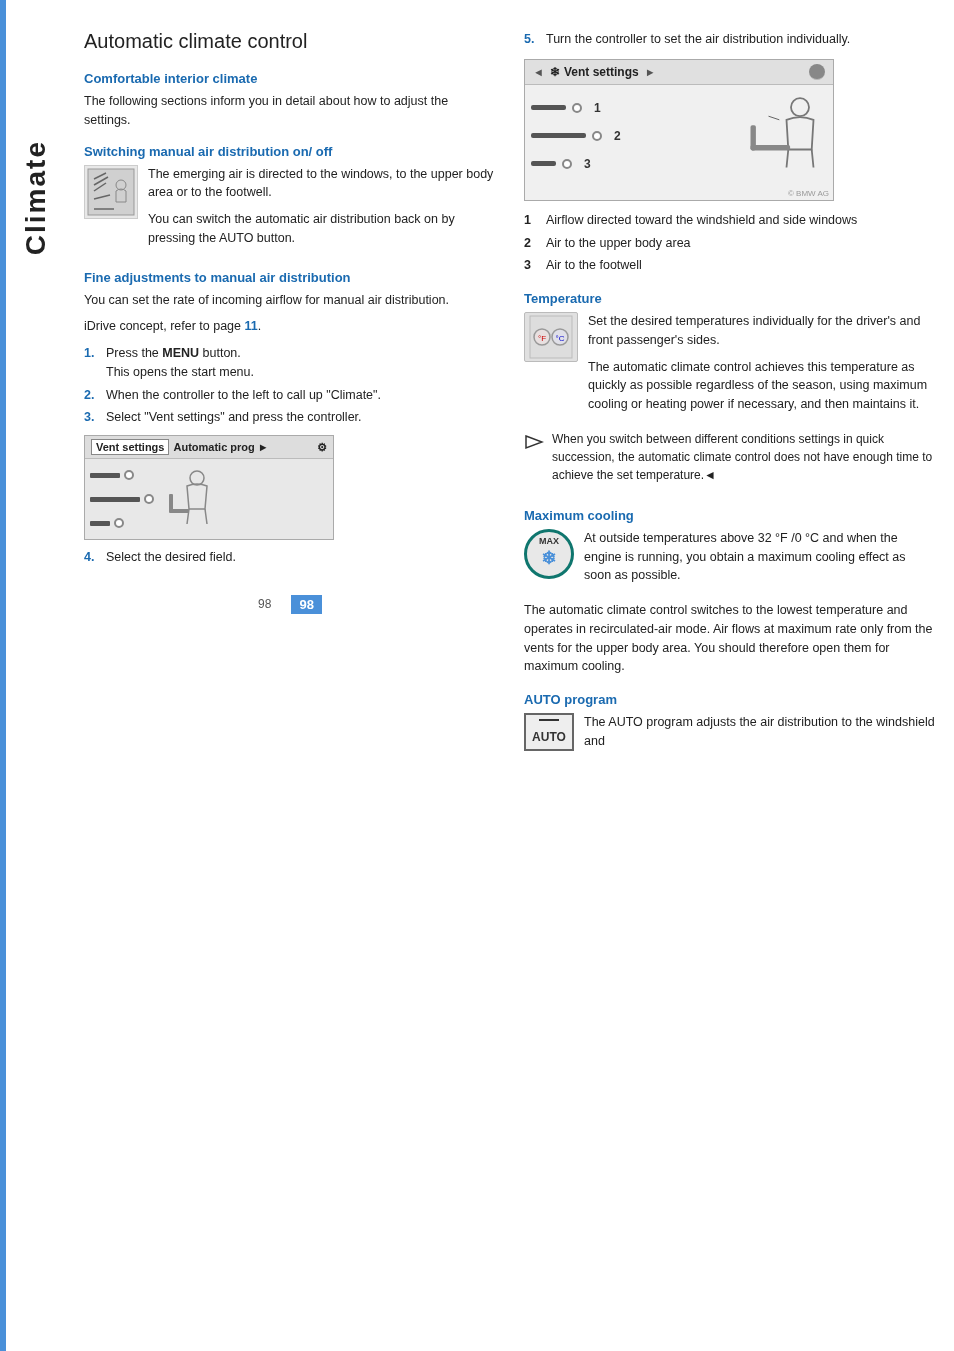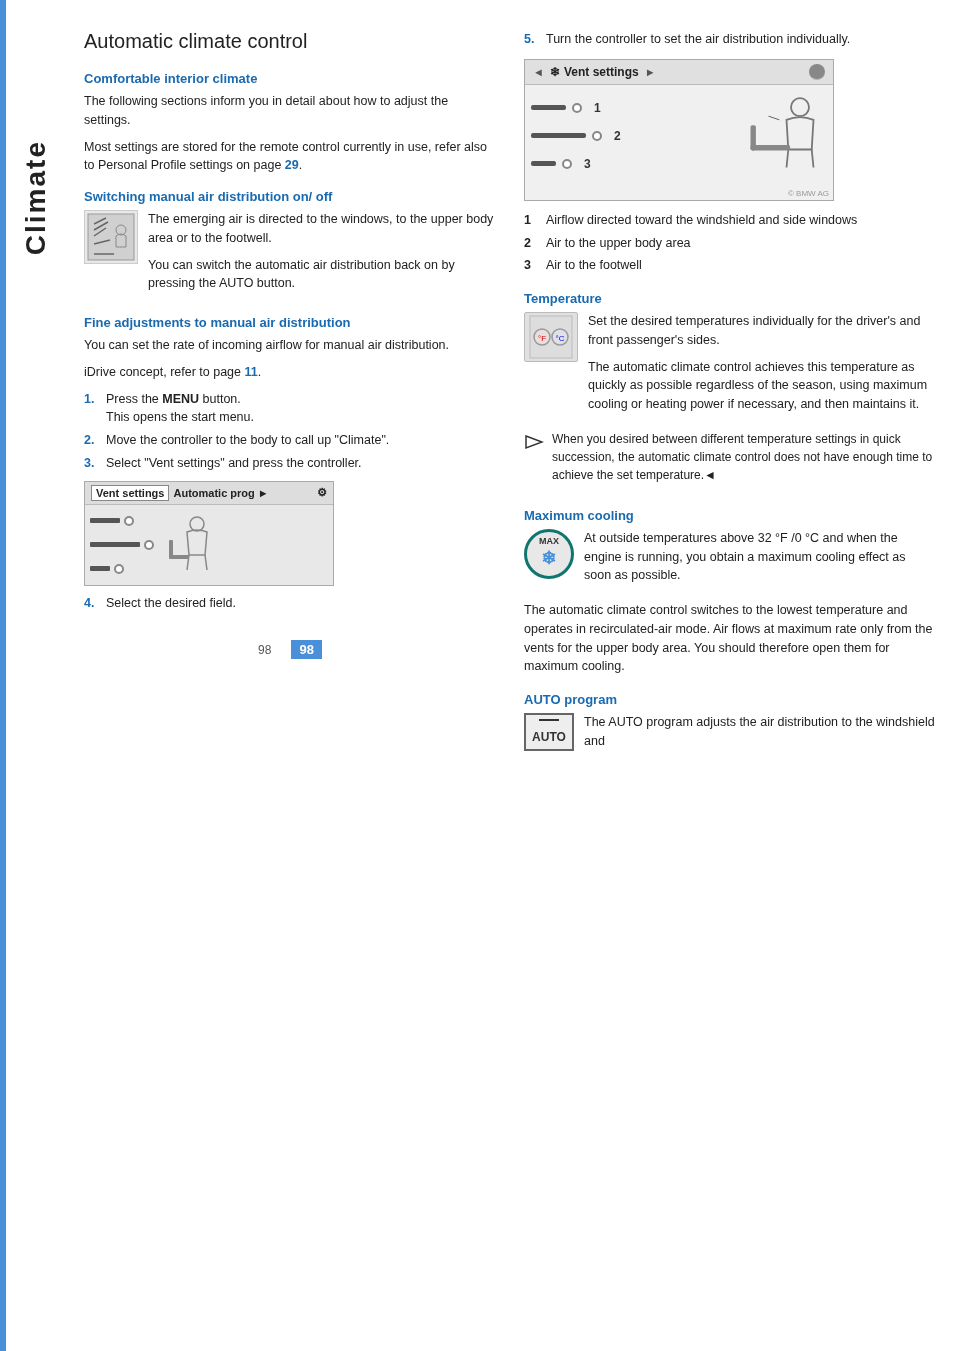--- a/index.html
+++ b/index.html
@@ -367,21 +367,20 @@
   </div>
 
   <div class="main-content">
 
     <div class="left-column">
 
       <h1 class="page-title">Automatic climate control</h1>
 
       <h2 class="section-title">Comfortable interior climate</h2>
       <p>The following sections inform you in detail about how to adjust the settings.</p>
-      <p>Most settings are stored for the remote control currently in use, refer also to Personal Profile settings on page <a class="link">29</a>.</p>
 
       <h2 class="section-title">Switching manual air distribution on/ off</h2>
 
       <div class="icon-text-block">
 
         <div class="icon-box">
           <svg width="50" height="50" viewBox="0 0 50 50">
             <rect x="2" y="2" width="46" height="46" fill="#d0d0d0" stroke="#999" stroke-width="1"></rect>
 
             <line x1="8" y1="12" x2="20" y2="6" stroke="#666" stroke-width="1.5"></line>
@@ -406,21 +405,21 @@
       <p>You can set the rate of incoming airflow for manual air distribution.</p>
       <p>iDrive concept, refer to page <a class="link">11</a>.</p>
 
       <ol class="numbered-list">
         <li>
           <span class="num">1.</span>
           <span>Press the <strong>MENU</strong> button.<br>This opens the start menu.</span>
         </li>
         <li>
           <span class="num">2.</span>
-          <span>Move the controller to the body to call up "Climate".</span>
+          <span>When the controller to the left to call up "Climate".</span>
         </li>
         <li>
           <span class="num">3.</span>
           <span>Select "Vent settings" and press the controller.</span>
         </li>
       </ol>
 
       <div class="vent-screenshot-small">
         <div class="vent-header-small">
           <span class="selected">Vent settings</span>
@@ -557,21 +556,21 @@
         <div>
           <p>Set the desired temperatures individually for the driver's and front passenger's sides.</p>
           <p>The automatic climate control achieves this temperature as quickly as possible regardless of the season, using maximum cooling or heating power if necessary, and then maintains it.</p>
         </div>
       </div>
 
       <div class="note-box">
         <svg class="note-triangle" viewBox="0 0 20 20">
           <polygon points="2,4 18,10 2,16" fill="none" stroke="#333" stroke-width="1.5"></polygon>
         </svg>
-        <p class="note-text">When you desired between different temperature settings in quick succession, the automatic climate control does not have enough time to achieve the set temperature.◄</p>
+        <p class="note-text">When you switch between different conditions settings in quick succession, the automatic climate control does not have enough time to achieve the set temperature.◄</p>
       </div>
 
       <h2 class="section-title" style="margin-top:16px;">Maximum cooling</h2>
 
       <div class="icon-text-block">
         <div class="max-icon-box">
           <div style="position:relative; display:flex; align-items:center; justify-content:center; width:100%; height:100%;">
             <span style="font-size:9px; font-weight:bold; color:#333; position:absolute; top:4px;">MAX</span>
             <span style="font-size:18px; color:#4a90d9; margin-top:8px;">❄</span>
           </div>

